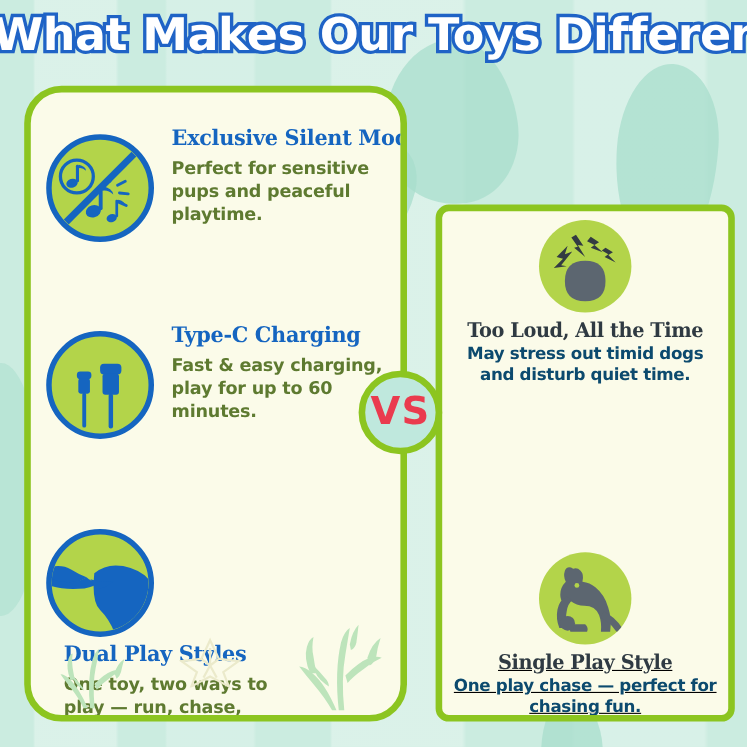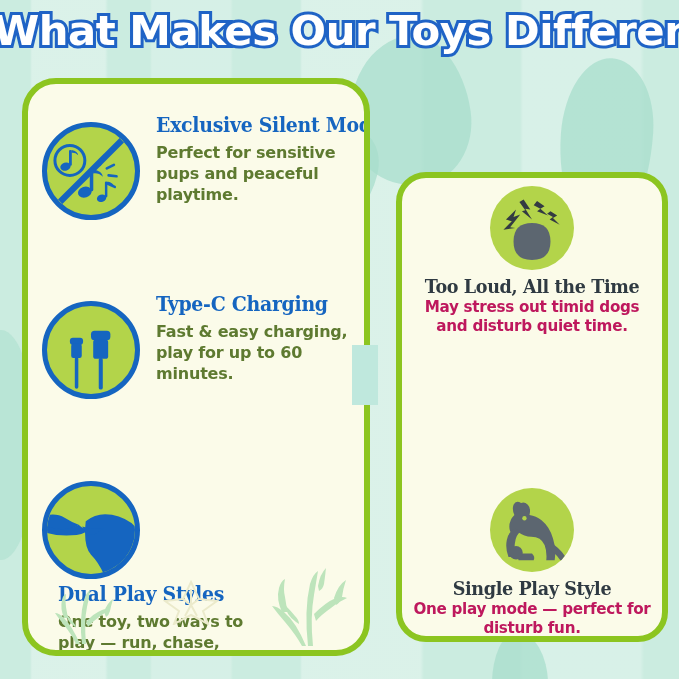--- a/index.html
+++ b/index.html
@@ -107,23 +107,23 @@
     border-radius: 30px;
     box-sizing: border-box;
     overflow: hidden;
   }
   .panel-pros {
     left: 22px; top: 78px;
     width: 348px; height: 578px;
     border-radius: 34px;
   }
   .panel-cons {
-    left: 396px; top: 172px;
+    left: 396px; top: 186px;
     width: 272px; height: 470px;
-    border-radius: 30px;
+    border-radius: 12px;
     padding-left: 36px;
   }
 
   
   .pro-row {
     position: absolute;
     display: flex;
     align-items: flex-start;
     left: 14px;
     width: 318px;
@@ -170,21 +170,21 @@
 
   
   .con-item {
     position: absolute;
     left: 6px;
     width: 248px;
     text-align: center;
   }
   .con-item.c0 { top: 8px; }
   .con-item.c1 { top: 158px; }
-  .con-item.c2 { top: 310px; }
+  .con-item.c2 { top: 310px; text-decoration: underline; }
 
   .con-circle {
     width: 84px; height: 84px;
     border-radius: 50%;
     background: #b3d44a;
     margin: 0 auto 6px auto;
     position: relative;
     overflow: hidden;
   }
   .con-title {
@@ -195,21 +195,21 @@
     letter-spacing: -0.4px;
     white-space: nowrap;
     transform: scaleX(0.95);
     margin-bottom: 1px;
   }
   .con-body {
     font-family: "DejaVu Sans", sans-serif;
     font-weight: bold;
     font-size: 15.2px;
     line-height: 1.28;
-    color: #be185d;
+    color: #0c4a6e;
     letter-spacing: -0.3px;
   }
 
   
   .vs-badge {
     position: absolute;
     left: 326px; top: 337px;
     width: 76px; height: 76px;
     border-radius: 50%;
     background: #bfe8dd;
@@ -385,19 +385,22 @@
             <path d="M37 18 q-6 -4 -9 2 q-2 6 1 12 q-6 6 -6 14 q0 6 4 10 l6 -4 q8 6 16 6 q12 0 16 10 q3 8 2 18 l10 0 q2 -14 -2 -26 q-4 -14 -14 -22 q-6 -5 -14 -6 q2 -8 -2 -12 q-4 -4 -8 -2 Z"></path>
             <path d="M30 48 q-8 4 -10 14 q-2 10 2 20 l10 0 q-4 -10 -2 -18 q1 -8 6 -12 Z"></path>
             <path d="M36 78 q-4 4 -2 8 l18 0 q2 -4 -2 -8 Z"></path>
             <path d="M70 64 q12 6 20 18 q2 4 -1 6 q-3 1 -6 -3 q-7 -10 -16 -14 Z"></path>
             <circle cx="31" cy="77" r="8"></circle>
             <circle cx="41" cy="36" r="2.6" fill="#b3d44a"></circle>
           </g>
         </svg>
       </div>
       <div class="con-title">Single Play Style</div>
-      <div class="con-body">One play mode — perfect for disturb fun.</div>
+      <div class="con-body">One play chase — perfect for chasing fun.</div>
     </div>
   </div>
 
   <div class="vs-mask-left"></div>
+  <div class="vs-badge">
+    <span class="vs-text">VS</span>
+  </div>
 
 </div>
 
 </body></html>

